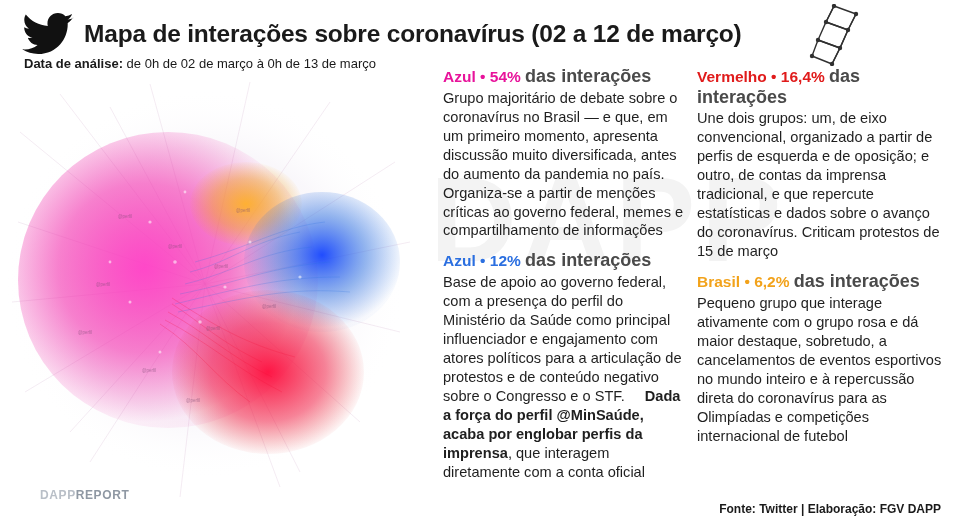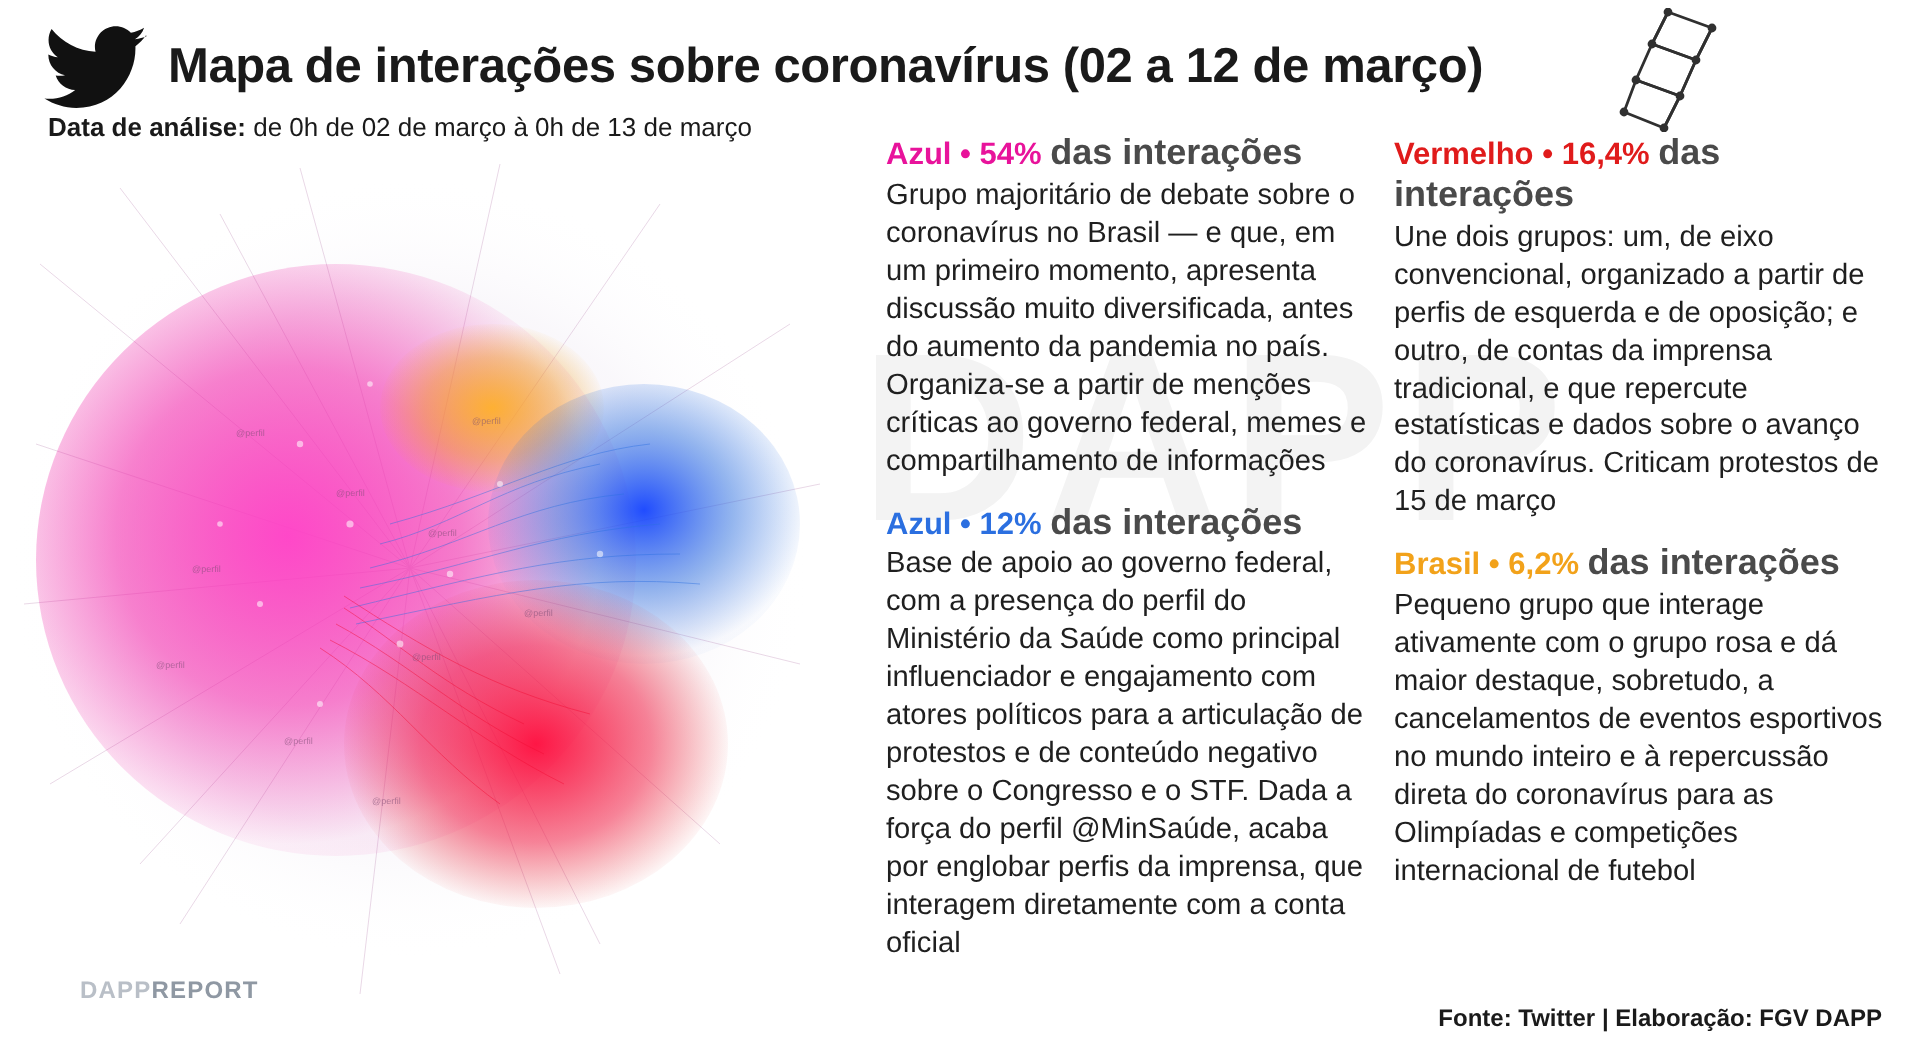--- a/index.html
+++ b/index.html
@@ -126,21 +126,21 @@
   .block-head .tail {
     color: #4a4a4a;
     font-size: 18px;
     font-weight: bold;
   }
   .block-body {
     font-size: 14.6px;
     line-height: 1.30;
     color: #1f1f1f;
   }
-  .block-body b { font-weight: normal; }
+  .block-body b { font-weight: bold; margin-left: 16px; }
 
   .c-rosa { color: #e8139b; }
   .c-azul { color: #2b6fe0; }
   .c-vermelho { color: #e01b1b; }
   .c-laranja { color: #f2a21a; }
 
   
   .source {
     position: absolute;
     right: 18px;

